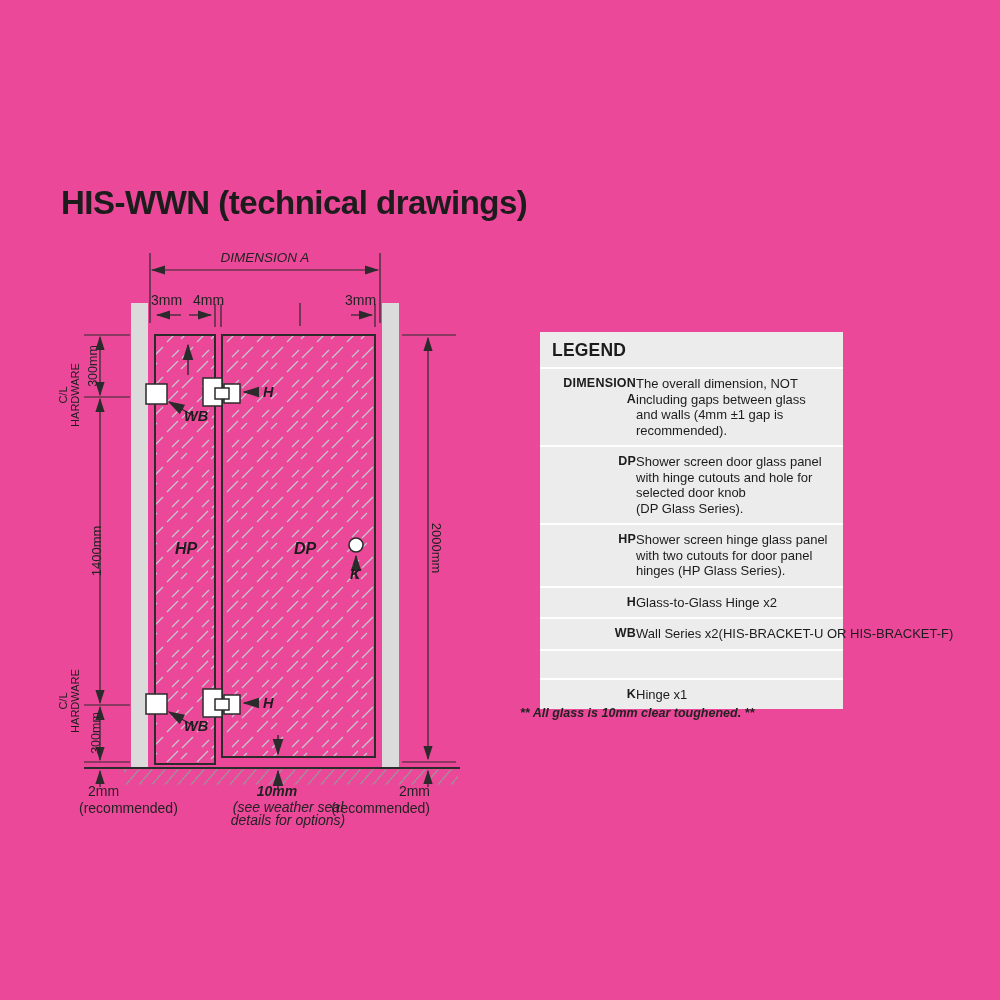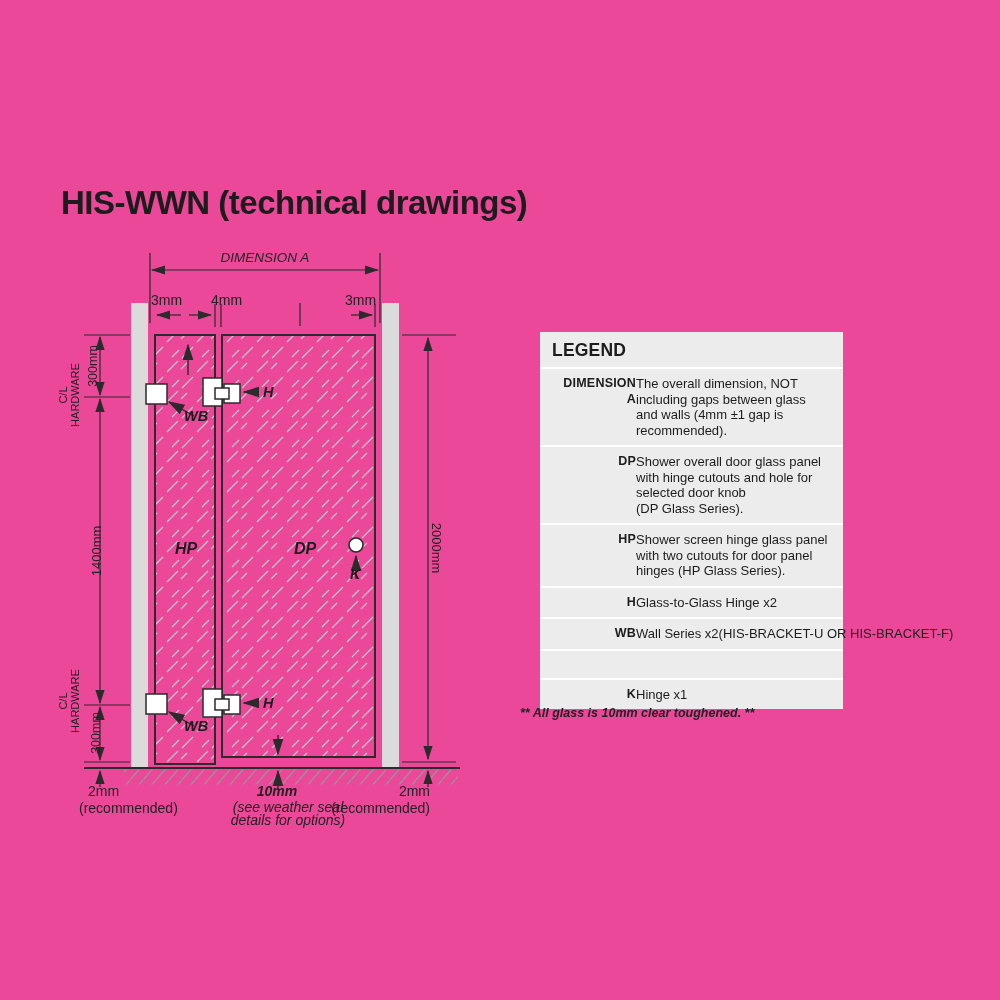--- a/index.html
+++ b/index.html
@@ -120,21 +120,21 @@
         <rect x="215" y="699" width="14" height="11"></rect>
       </g>
       <rect x="146" y="384" width="21" height="20"></rect>
       <rect x="146" y="694" width="21" height="20"></rect>
       <circle cx="356" cy="545" r="7" stroke-width="1.6"></circle>
     </g>
   </svg>
 
   <div class="abs dim ital" style="left:150px;top:250px;width:230px;text-align:center;font-size:13.5px;">DIMENSION A</div>
   <div class="abs dim" style="left:151px;top:292px;">3mm</div>
-  <div class="abs dim" style="left:193px;top:292px;margin-left:18px;">4mm</div>
+  <div class="abs dim" style="left:193px;top:292px;">4mm</div>
   <div class="abs dim" style="left:345px;top:292px;">3mm</div>
 
   <div class="abs dim rot" style="left:93px;top:366px;font-size:12.5px;">300mm</div>
   <div class="abs rot pre ctr" style="left:69px;top:395px;font-size:11px;line-height:12px;">C/L
 HARDWARE</div>
   <div class="abs dim rot" style="left:96px;top:551px;font-size:13px;">1400mm</div>
   <div class="abs rot pre ctr" style="left:69px;top:701px;font-size:11px;line-height:12px;">C/L
 HARDWARE</div>
   <div class="abs dim rot" style="left:96px;top:733px;font-size:12.5px;">300mm</div>
   <div class="abs dim rotcw" style="left:436px;top:548px;font-size:13px;">2000mm</div>
@@ -159,21 +159,21 @@
     <div id="legend-heading">LEGEND</div>
     <div class="lrow">
       <div class="lterm">DIMENSION A</div>
       <div class="ldesc">The overall dimension, NOT
 including gaps between glass
 and walls (4mm ±1 gap is
 recommended).</div>
     </div>
     <div class="lrow">
       <div class="lterm">DP</div>
-      <div class="ldesc">Shower overall door glass panel
+      <div class="ldesc">Shower screen door glass panel
 with hinge cutouts and hole for
 selected door knob
 (DP Glass Series).</div>
     </div>
     <div class="lrow">
       <div class="lterm">HP</div>
       <div class="ldesc">Shower screen hinge glass panel
 with two cutouts for door panel
 hinges (HP Glass Series).</div>
     </div>

